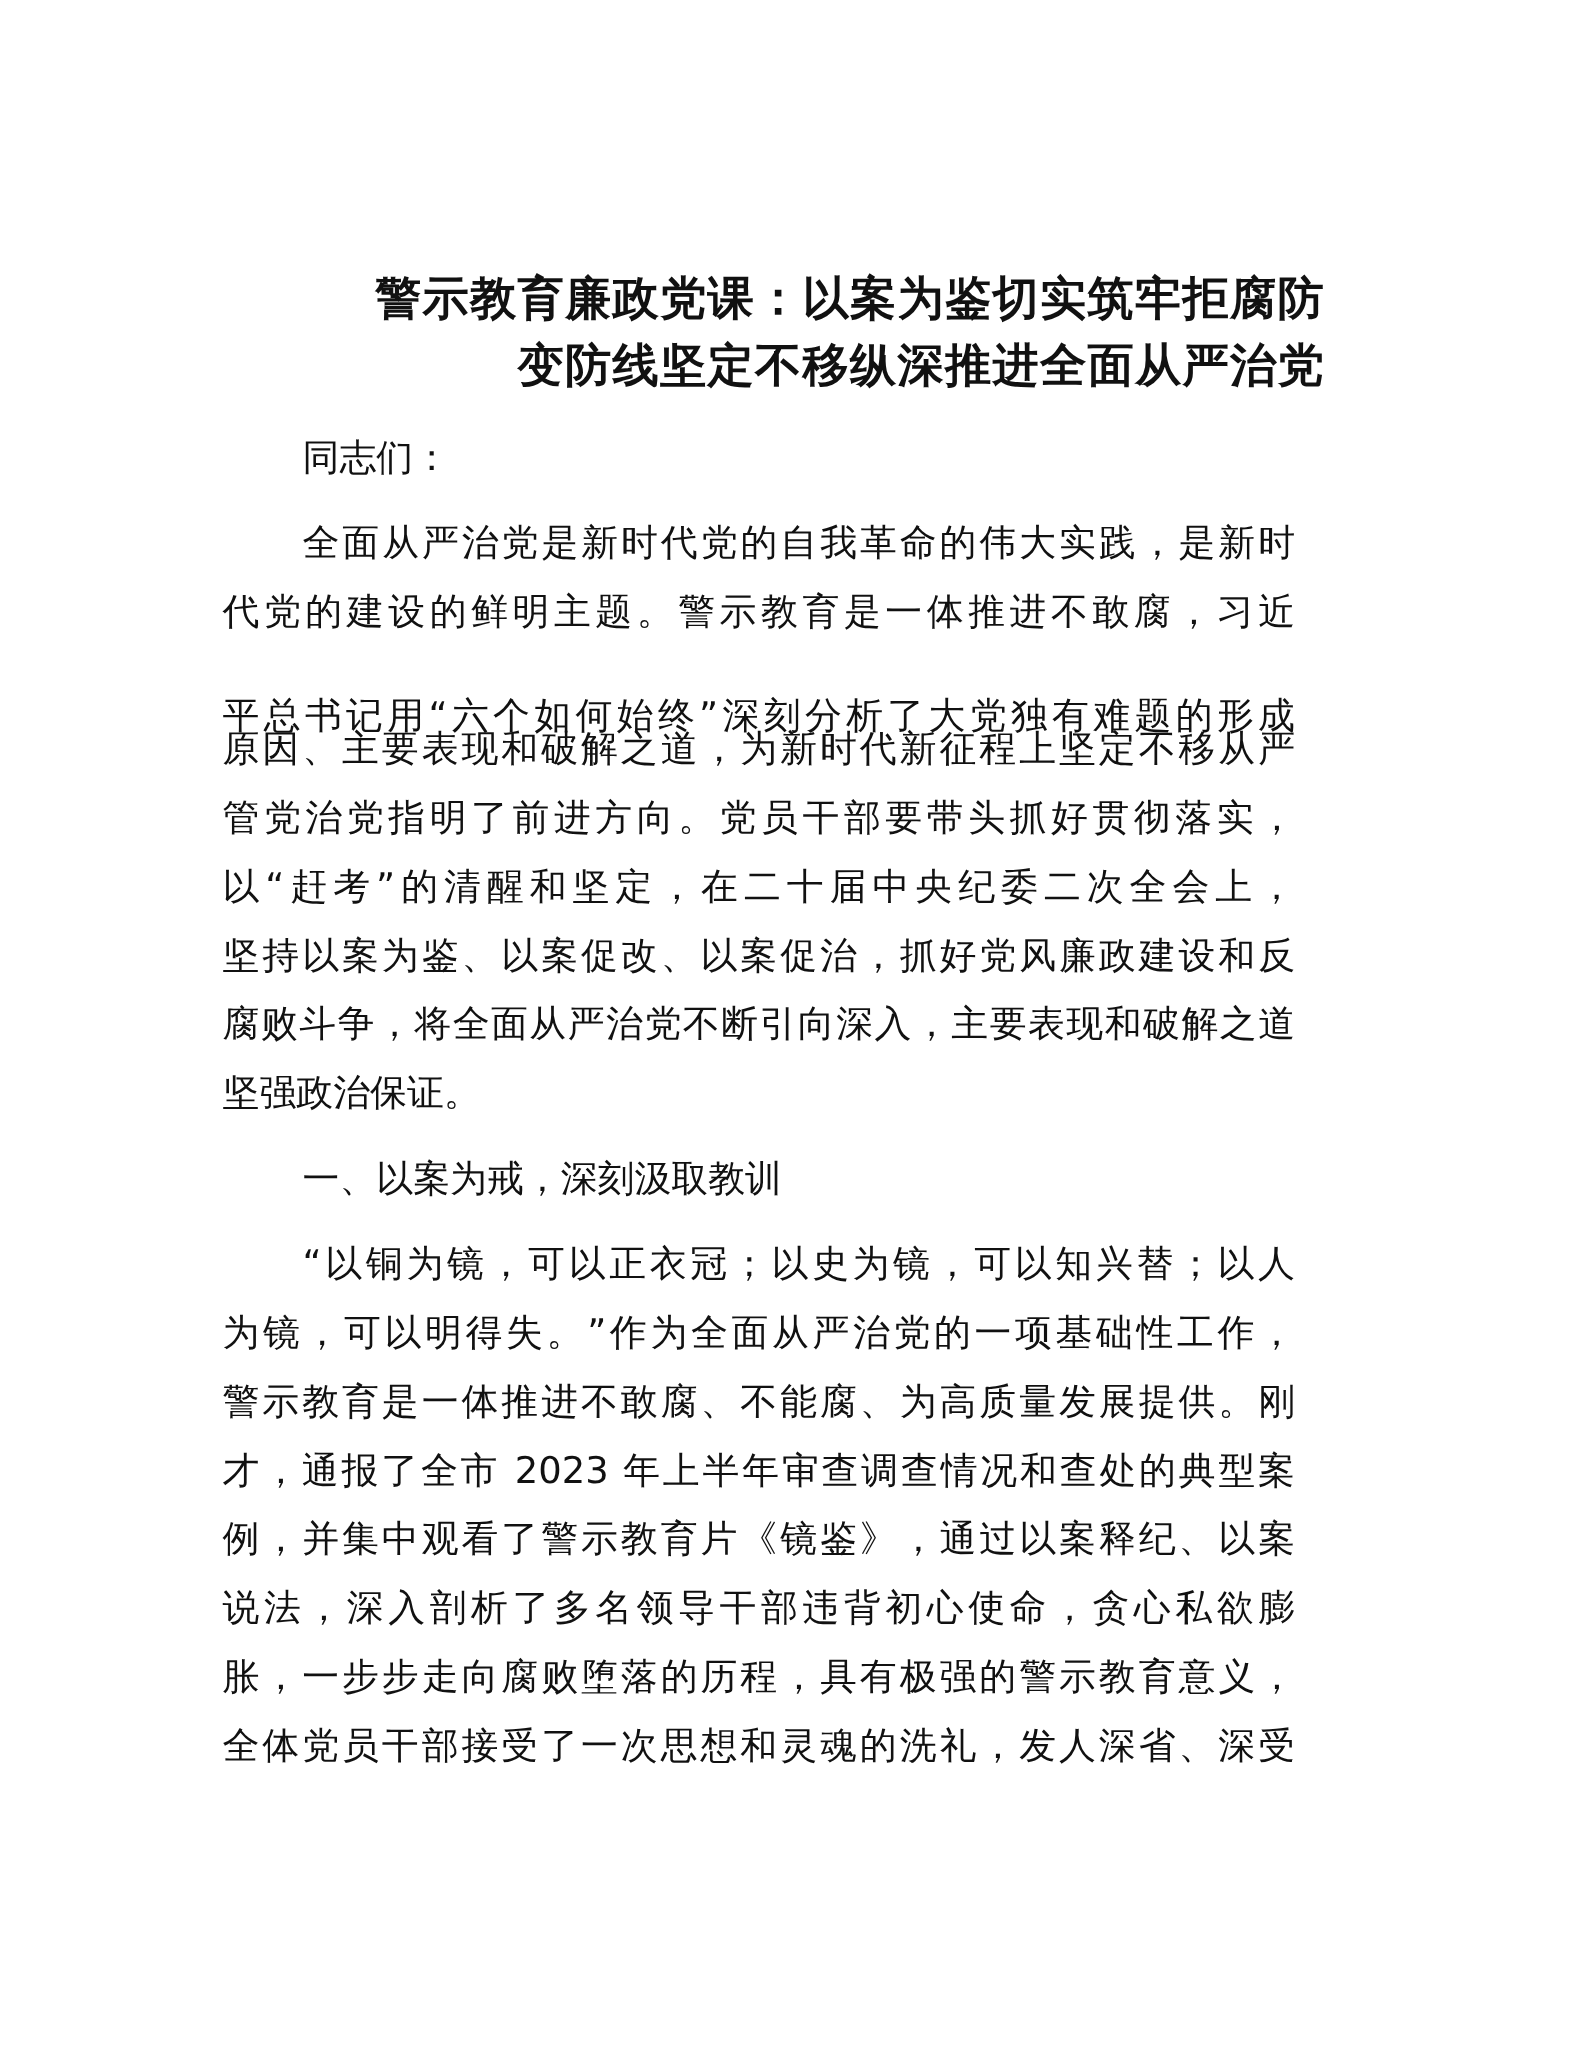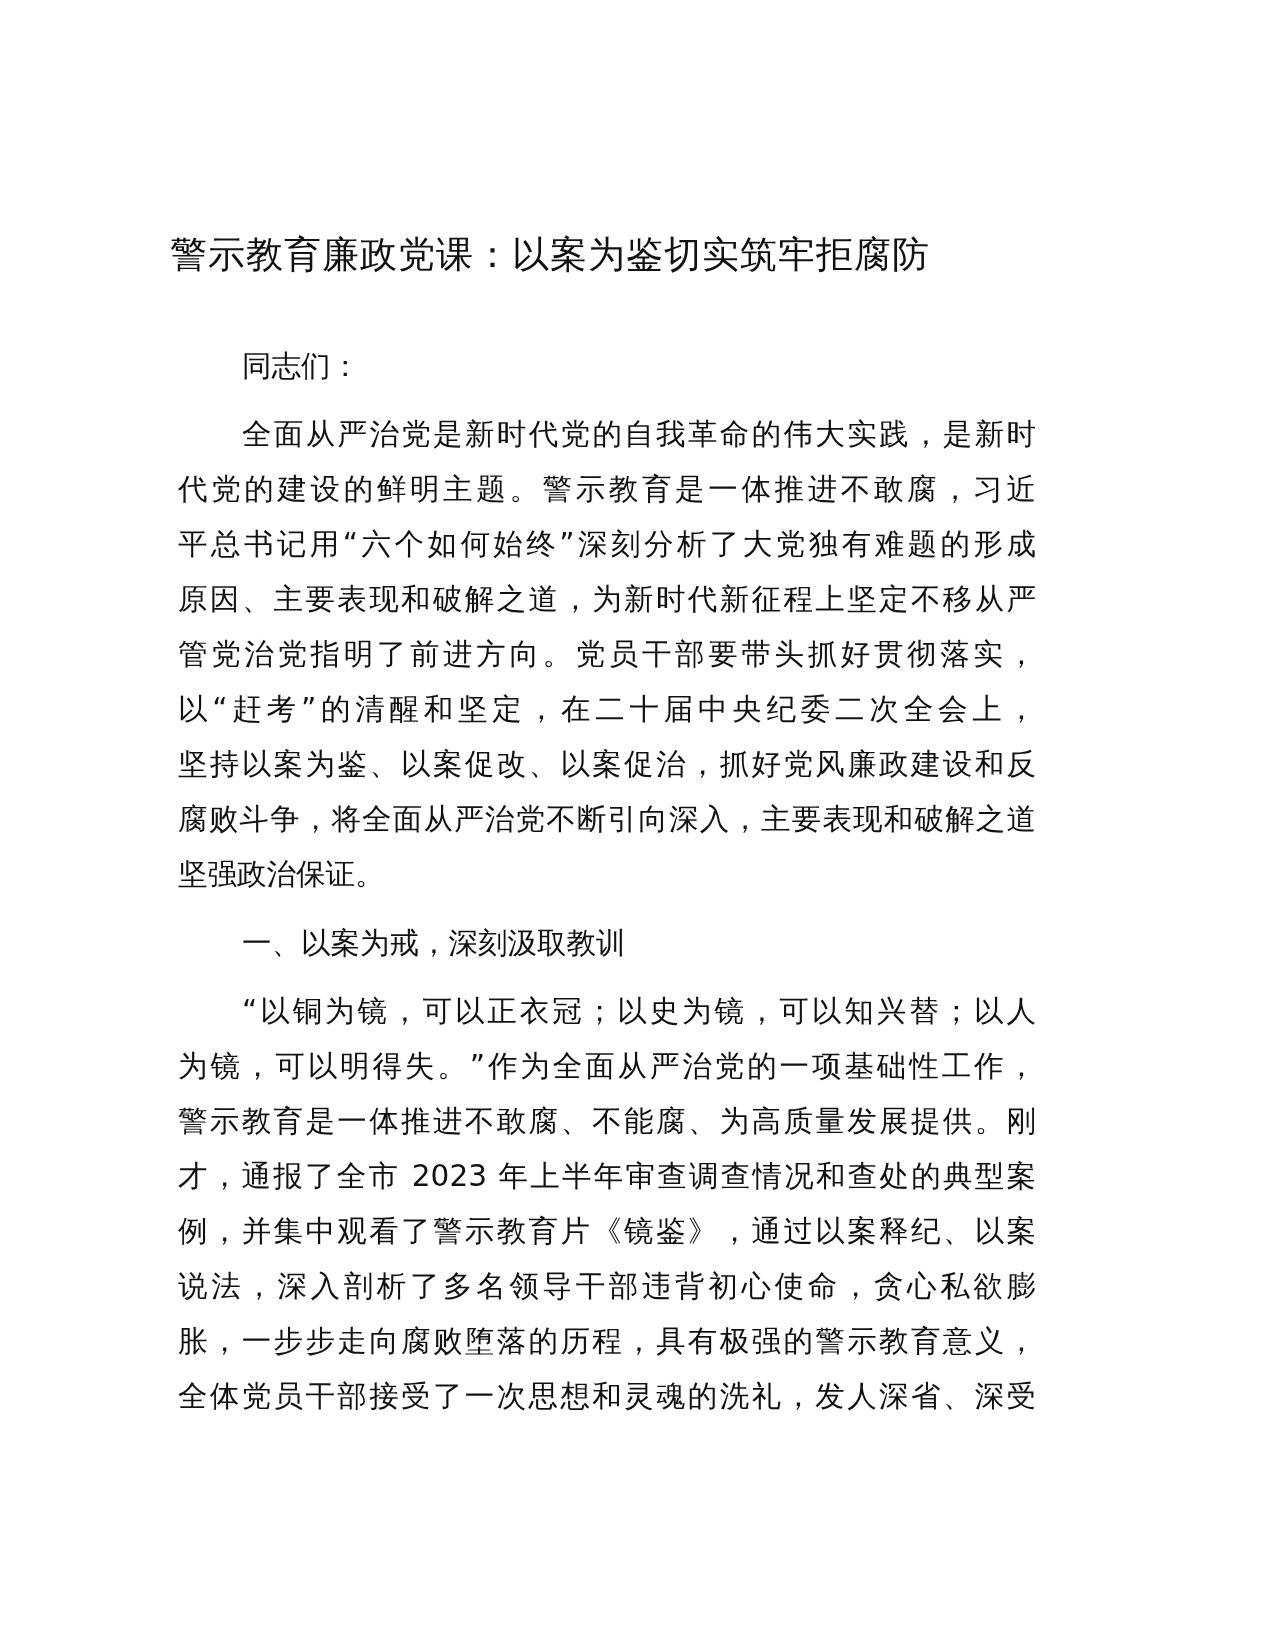--- a/index.html
+++ b/index.html
@@ -1,39 +1,40 @@
 <!DOCTYPE html>
 <html><head>
 <meta charset="utf-8">
 <style>
   html, body { margin:0; padding:0; background:#ffffff; }
   body { width:1275px; height:1650px; position:relative; overflow:hidden;
          font-family:"DejaVu Sans", sans-serif; color:#111; }
-  .title { position:absolute; left:170px; top:228px; width:890px; text-align:left;
-           font-size:37px; font-weight:normal; line-height:54px; letter-spacing:1px; }
+  .title { position:absolute; left:170px; top:212px; width:890px; text-align:right;
+           font-size:37px; font-weight:bold; line-height:54px; letter-spacing:1px; }
   .title div { white-space:nowrap; }
   .line { position:absolute; left:178px; width:858px; font-size:29.5px; line-height:36px;
           white-space:nowrap; text-align:justify; text-align-last:justify; }
   .line.indent { left:242px; width:794px; }
   .line.last { text-align-last:left; }
 </style>
 </head>
 <body>
 
 <div>
   <div class="title">
     <div>警示教育廉政党课：以案为鉴切实筑牢拒腐防</div>
+    <div>变防线坚定不移纵深推进全面从严治党</div>
   </div>
 
   <div class="line indent last" style="top:348px">同志们：</div>
 
   <div>
     <div class="line indent" style="top:416px">全面从严治党是新时代党的自我革命的伟大实践，是新时</div>
     <div class="line" style="top:471px">代党的建设的鲜明主题。警示教育是一体推进不敢腐，习近</div>
-    <div class="line" style="top:526px">平总书记用“六个如何始终”深刻分析了大党独有难题的形成</div>
+    <div class="line" style="top:554px">平总书记用“六个如何始终”深刻分析了大党独有难题的形成</div>
     <div class="line" style="top:581px">原因、主要表现和破解之道，为新时代新征程上坚定不移从严</div>
     <div class="line" style="top:636px">管党治党指明了前进方向。党员干部要带头抓好贯彻落实，</div>
     <div class="line" style="top:691px">以“赶考”的清醒和坚定，在二十届中央纪委二次全会上，</div>
     <div class="line" style="top:746px">坚持以案为鉴、以案促改、以案促治，抓好党风廉政建设和反</div>
     <div class="line" style="top:801px">腐败斗争，将全面从严治党不断引向深入，主要表现和破解之道</div>
     <div class="line last" style="top:856px">坚强政治保证。</div>
   </div>
 
   <div class="line indent last" style="top:925px">一、以案为戒，深刻汲取教训</div>
 

